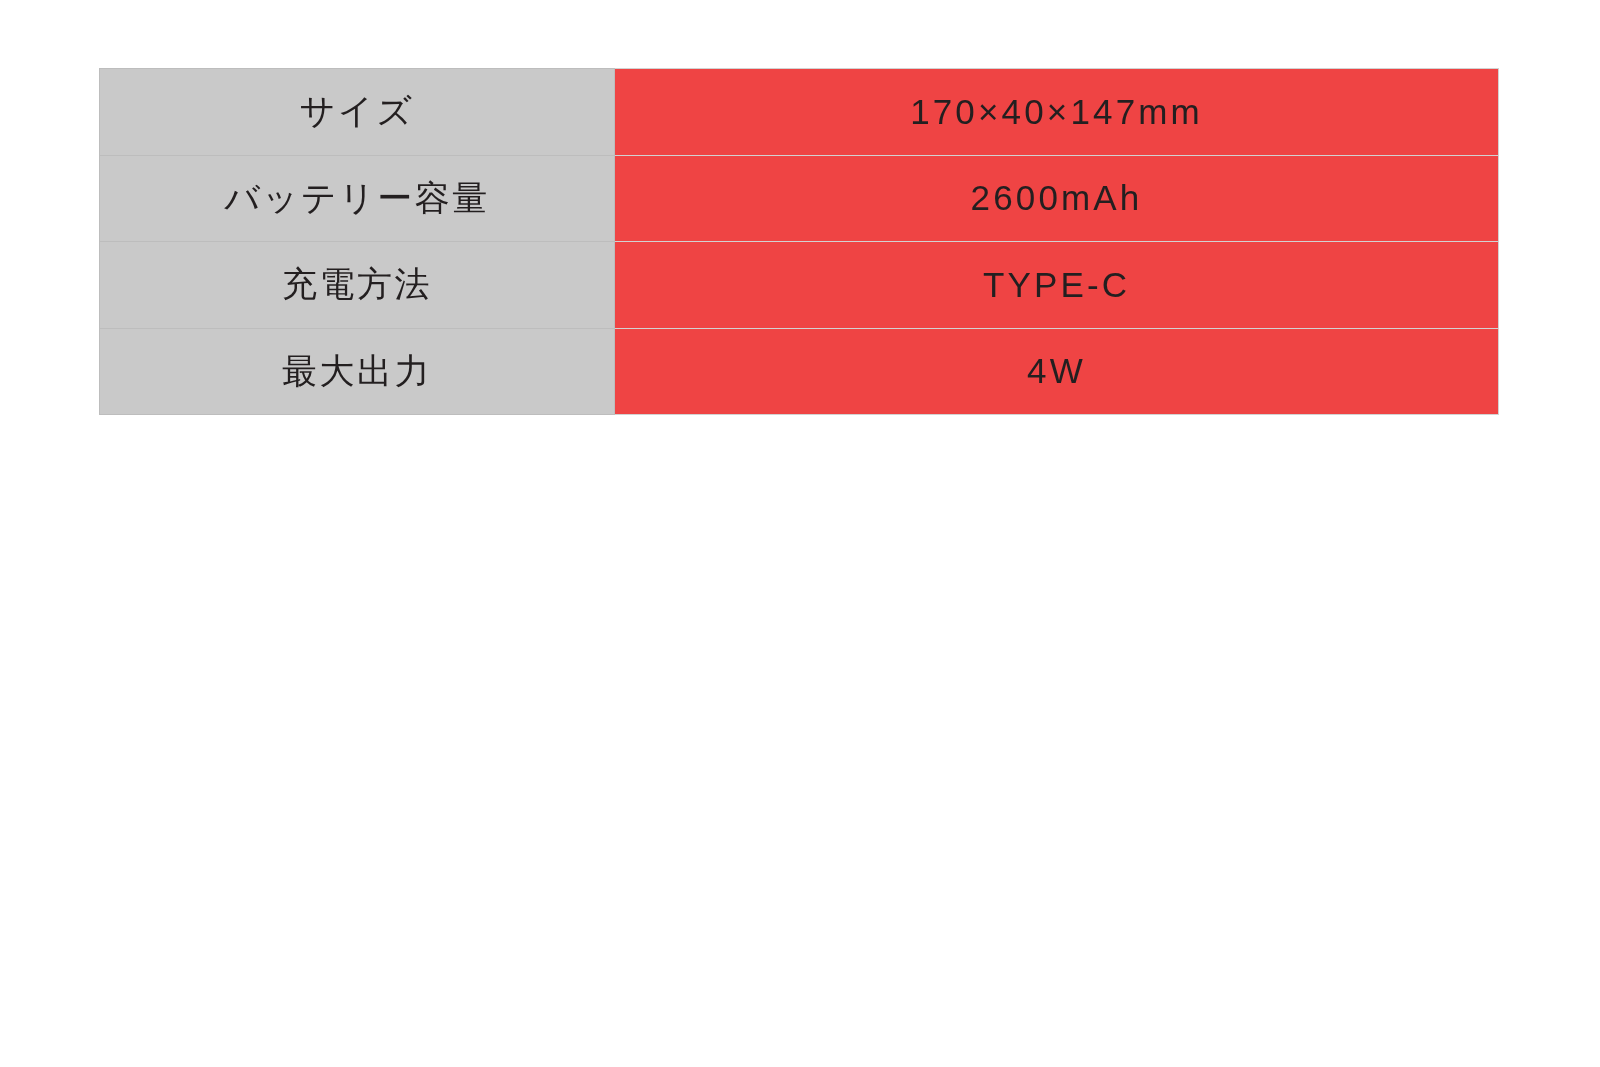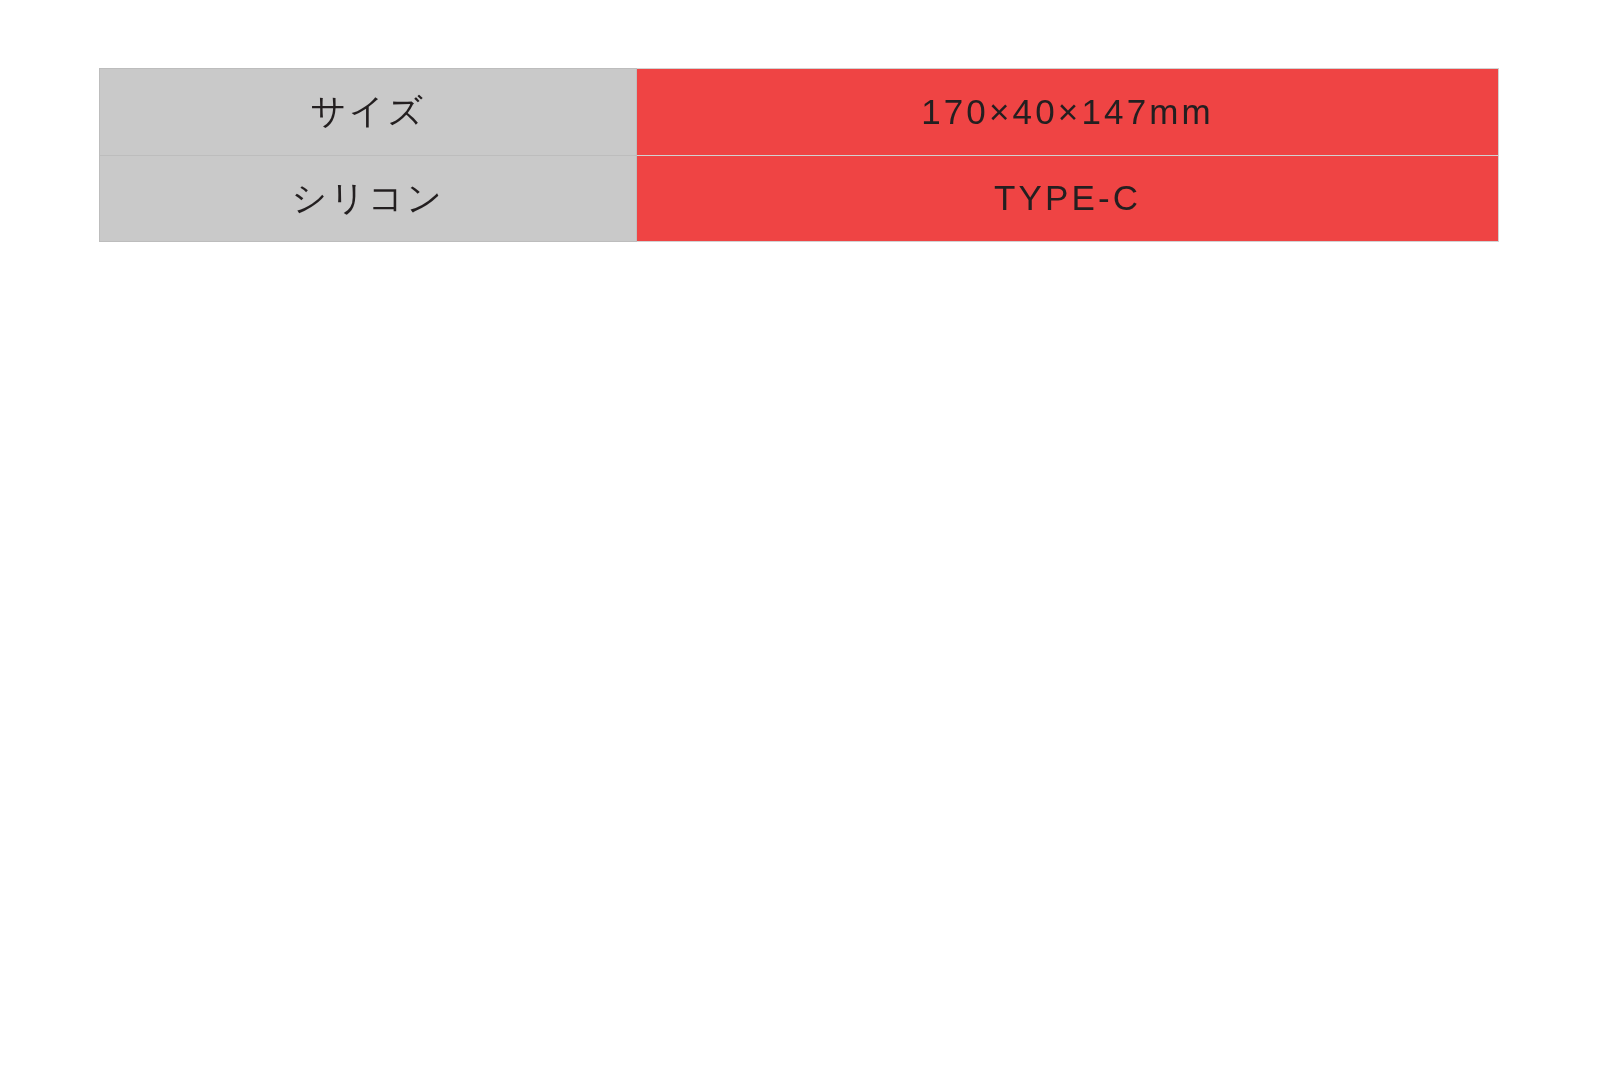--- a/index.html
+++ b/index.html
@@ -26,21 +26,21 @@
     top: 68px;
     width: 1400px;
     border-collapse: collapse;
     table-layout: fixed;
   }
   .spec-table tr {
     height: 86.5px;
   }
   .spec-table td {
     border: 1px solid #d2d2d2;
-    padding: 0 15px;
+    padding: 0 4px;
     text-align: center;
     vertical-align: middle;
     font-size: 35px;
     letter-spacing: 0.04em;
     color: #231f20;
     font-weight: 400;
   }
   .spec-table td.label {
     width: 506px;
     background: #c9c9c9;
@@ -61,18 +61,26 @@
 <body>
 
 <div class="page">
   <table class="spec-table">
     <tbody>
       <tr>
         <td class="label">サイズ</td>
         <td class="value wide">170×40×147mm</td>
       </tr>
       <tr>
-        <td class="label">シリコン</td>
+        <td class="label">バッテリー容量</td>
+        <td class="value wide">2600mAh</td>
+      </tr>
+      <tr>
+        <td class="label">充電方法</td>
         <td class="value wide">TYPE-C</td>
+      </tr>
+      <tr>
+        <td class="label">最大出力</td>
+        <td class="value wide">4W</td>
       </tr>
     </tbody>
   </table>
 </div>
 
 </body></html>

